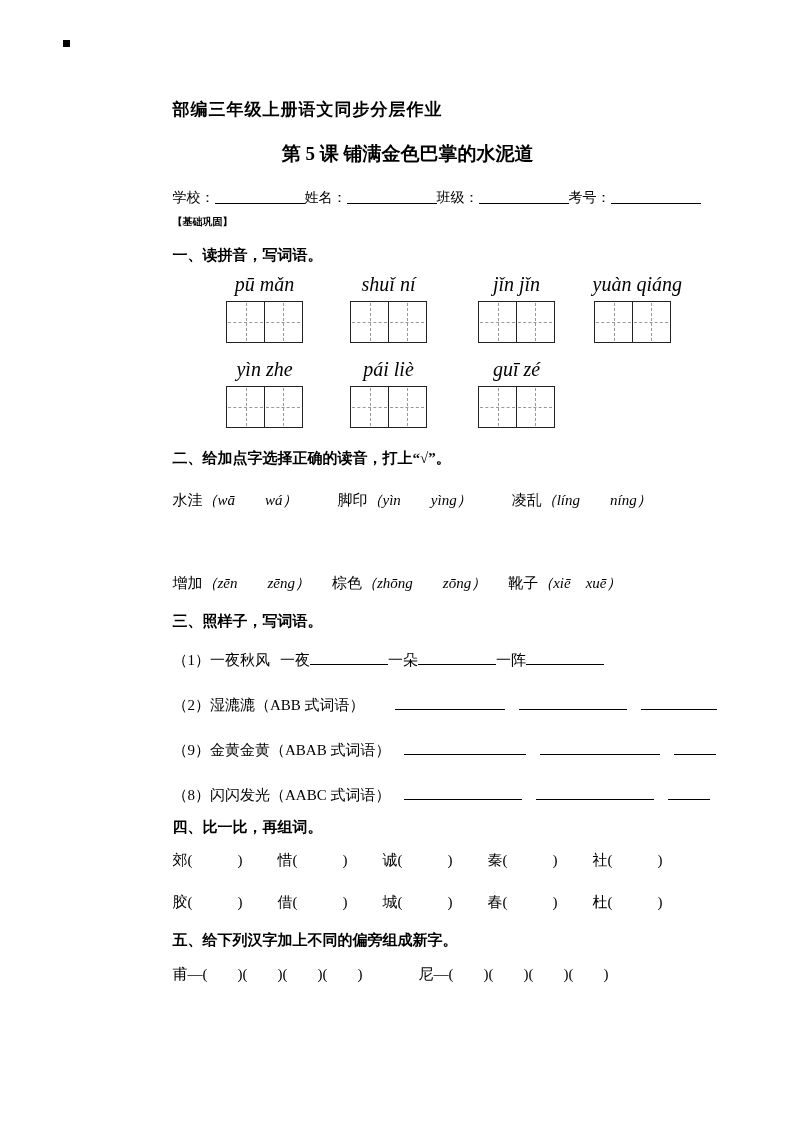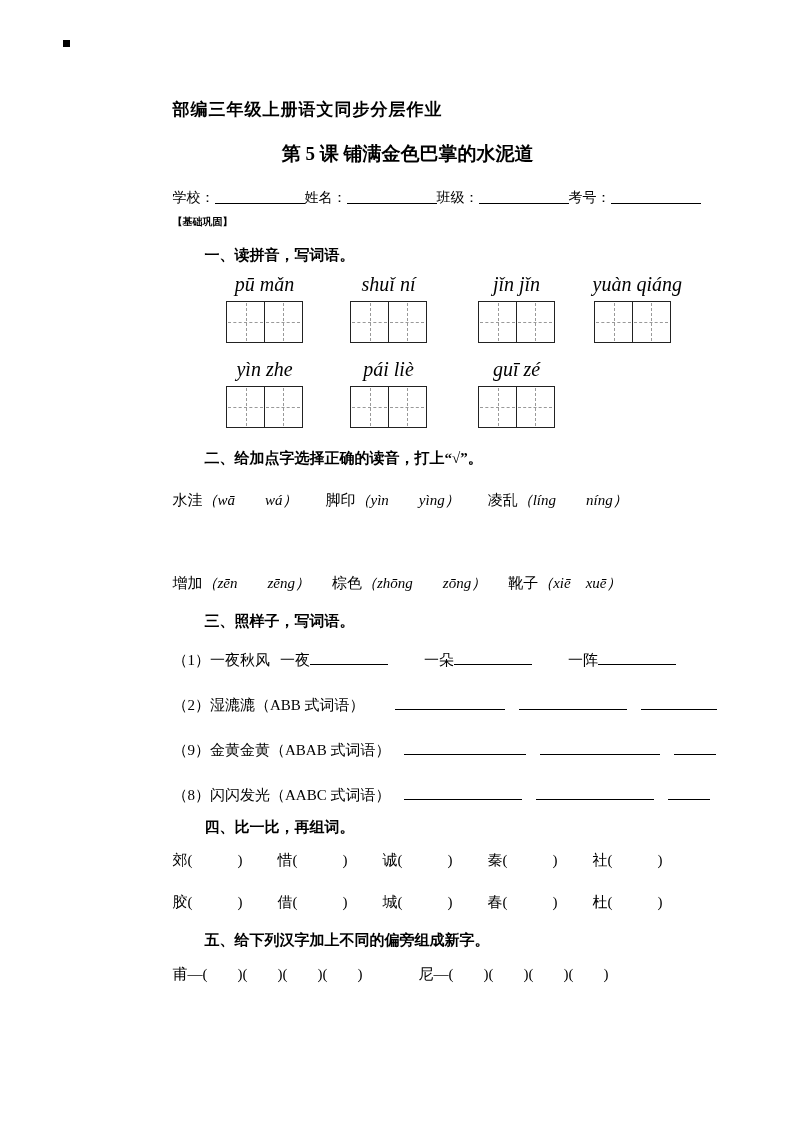--- a/index.html
+++ b/index.html
@@ -10,40 +10,40 @@
   .corner-mark { position:absolute; left:8px; top:40px; width:7px; height:7px; background:#000; }
 
   .header-title { top:98px; font-size:17px; font-weight:bold; letter-spacing:1px; }
   .lesson-title { top:141px; left:118px; width:470px; text-align:center; font-size:19px; font-weight:bold; }
 
   .info-line { top:189px; font-size:14px; white-space:nowrap; }
   .blank { display:inline-block; border-bottom:1px solid #000; height:15px; vertical-align:-2px; }
   .w90 { width:90px; }
 
   .badge { top:215px; font-size:10px; font-weight:bold; }
-  .qtitle { font-size:15px; font-weight:bold;margin-left:32px; }
+  .qtitle { font-size:15px; font-weight:bold; }
 
   .col { position:absolute; width:80px; text-align:center; }
   .pinyin { font-style:italic; font-size:20px; white-space:nowrap; line-height:20px; }
   .grid { display:flex; border:1.6px solid #222; margin:7px auto 0 auto; width:77px; background:#fff; }
   .cell { width:37px; height:40px; position:relative; }
   .cell + .cell { border-left:1.4px solid #222; }
   .cell::before { content:""; position:absolute; left:50%; top:1px; bottom:1px; border-left:1px dashed #999; }
   .cell::after { content:""; position:absolute; top:50%; left:1px; right:1px; border-top:1px dashed #999; }
 
   .q2row { display:flex; font-size:15px; align-items:baseline; }
   .q2row .opts { font-style:italic; }
-  .gap40 { gap:28px; }
+  .gap40 { gap:40px; }
   .gap22 { gap:22px; }
 
   .q3row { display:flex; align-items:baseline; font-size:15px; white-space:nowrap; }
   .ml10 { margin-left:10px; }
   .ml14 { margin-left:14px; }
   .ml30 { margin-left:30px; }
-  .ml36 { margin-left:36px; }
+  .ml36 { }
   .b78 { width:78px; }
   .b110 { width:110px; }
   .b108 { width:108px; }
   .b76 { width:76px; }
   .b122 { width:122px; }
   .b120 { width:120px; }
   .b118 { width:118px; }
   .b42 { width:42px; }
 
   .q4row { display:flex; font-size:15px; }

